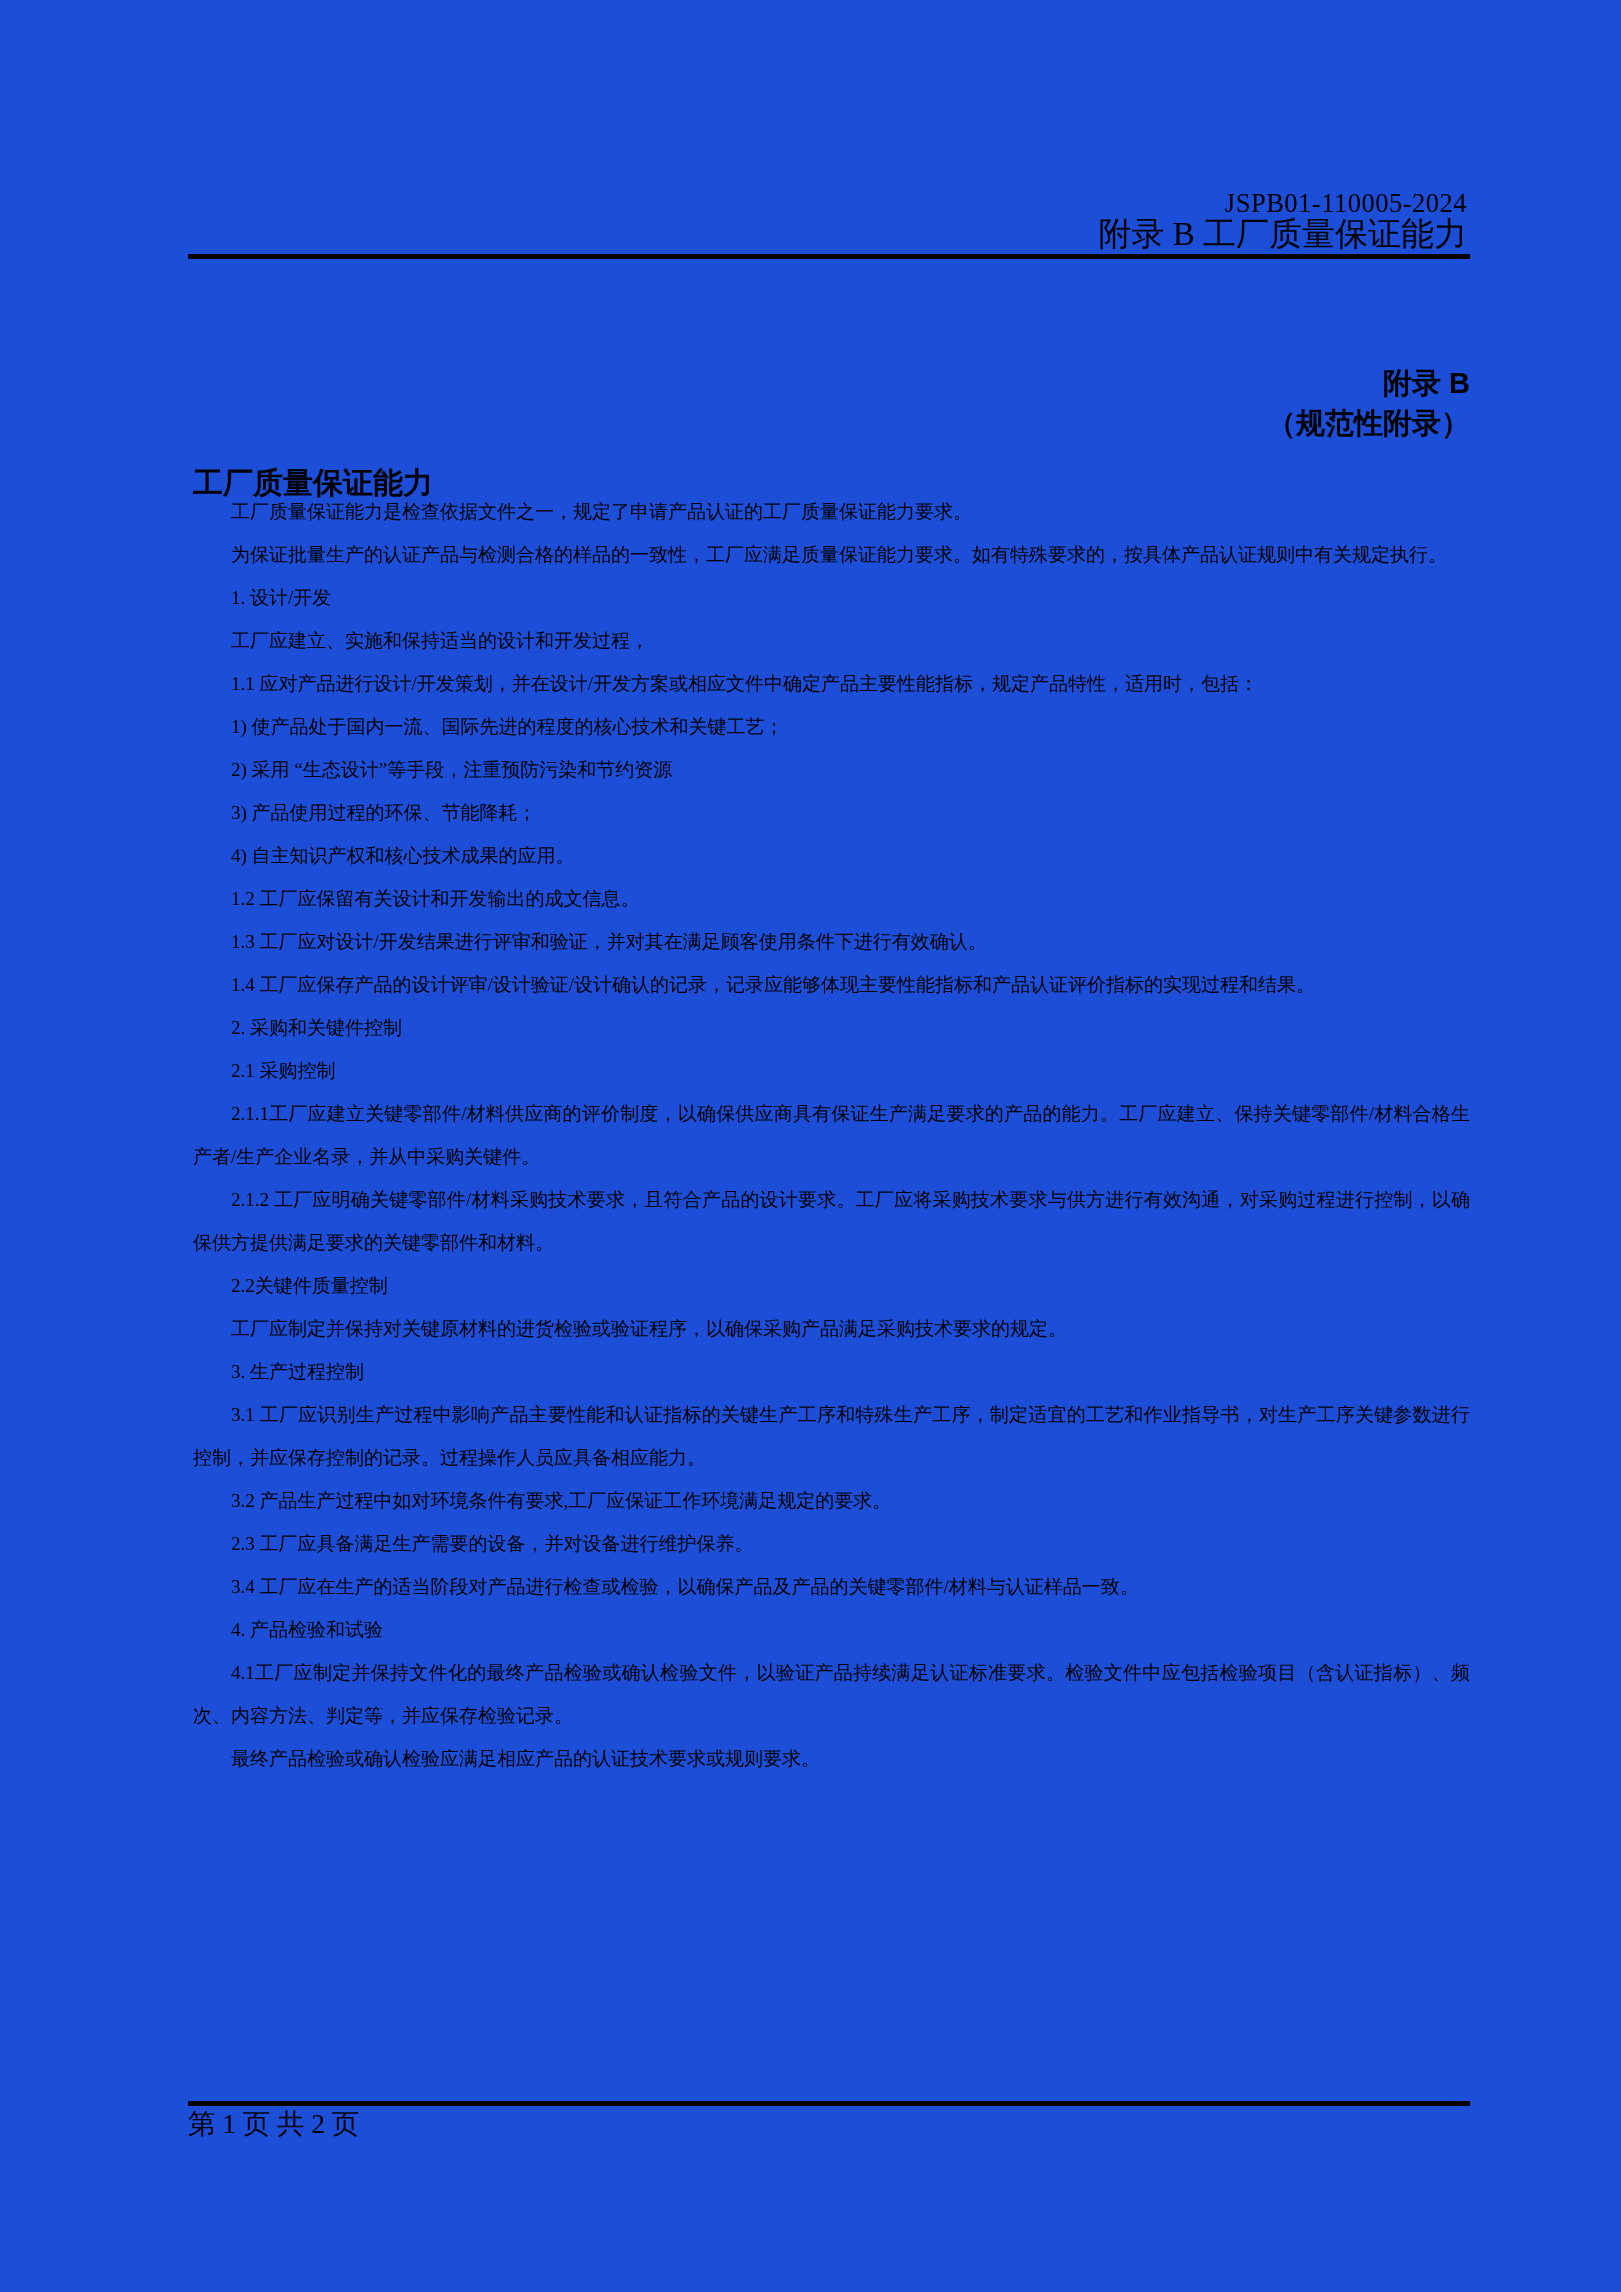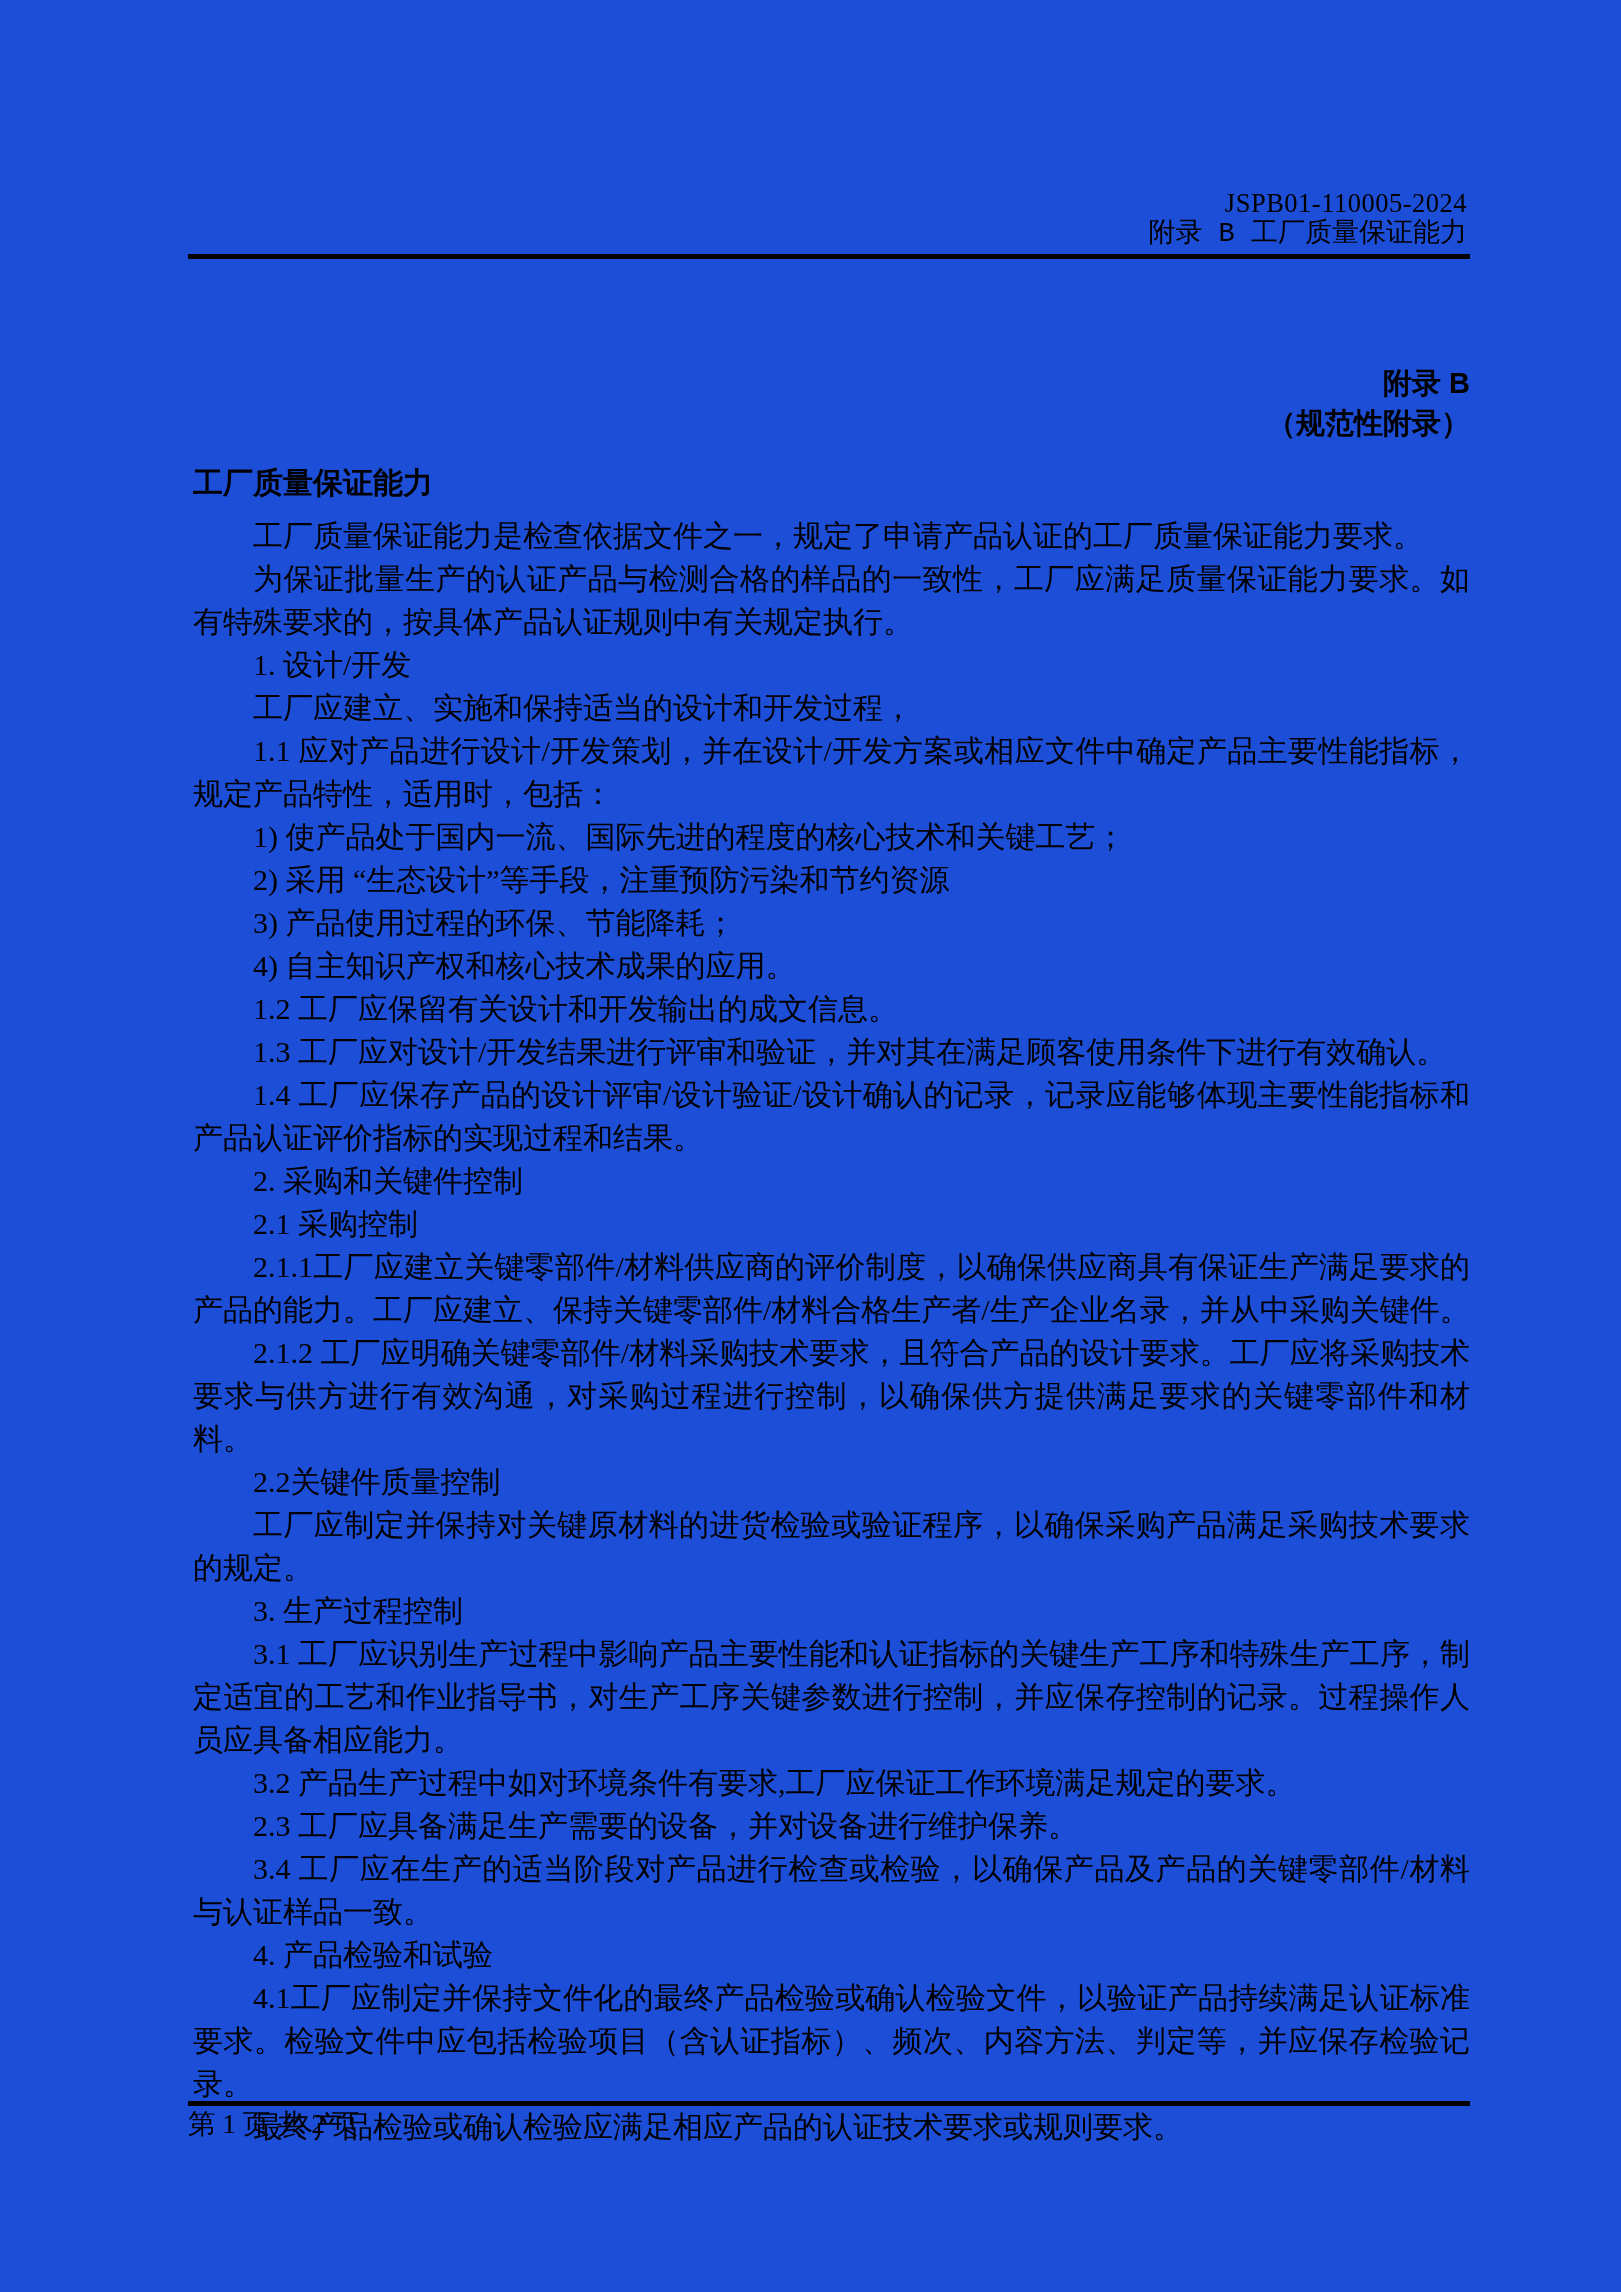--- a/index.html
+++ b/index.html
@@ -19,23 +19,22 @@
     left: 188px;
     right: 154px;
     text-align: right;
   }
   .header .doc-code {
     font-size: 26.5px;
     line-height: 29px;
     letter-spacing: 0.5px;
   }
   .header .doc-context {
-    font-size: 27px;
+    font-size: 33px;
     line-height: 33px;
-    font-family: Liberation Mono, monospace;
   }
   .rule {
     position: absolute;
     left: 188px;
     width: 1282px;
     height: 4.9px;
     background: #000000;
   }
   .header-rule { top: 254px; }
   .footer-rule { top: 2101px; }
@@ -56,24 +55,24 @@
     left: 193px;
     width: 1277px;
     text-align: left;
     font-family: "Liberation Sans", "DejaVu Sans", sans-serif;
     font-weight: bold;
     font-size: 30px;
     line-height: 37px;
   }
   .body-text {
     position: absolute;
-    top: 514px;
+    top: 490px;
     left: 193px;
     width: 1277px;
-    font-size: 30px;
+    font-size: 19px;
     line-height: 43px;
     text-align: justify;
   }
   .body-text p {
     margin: 0;
     padding: 0;
     text-indent: 2em;
   }
   .footer {
     position: absolute;

